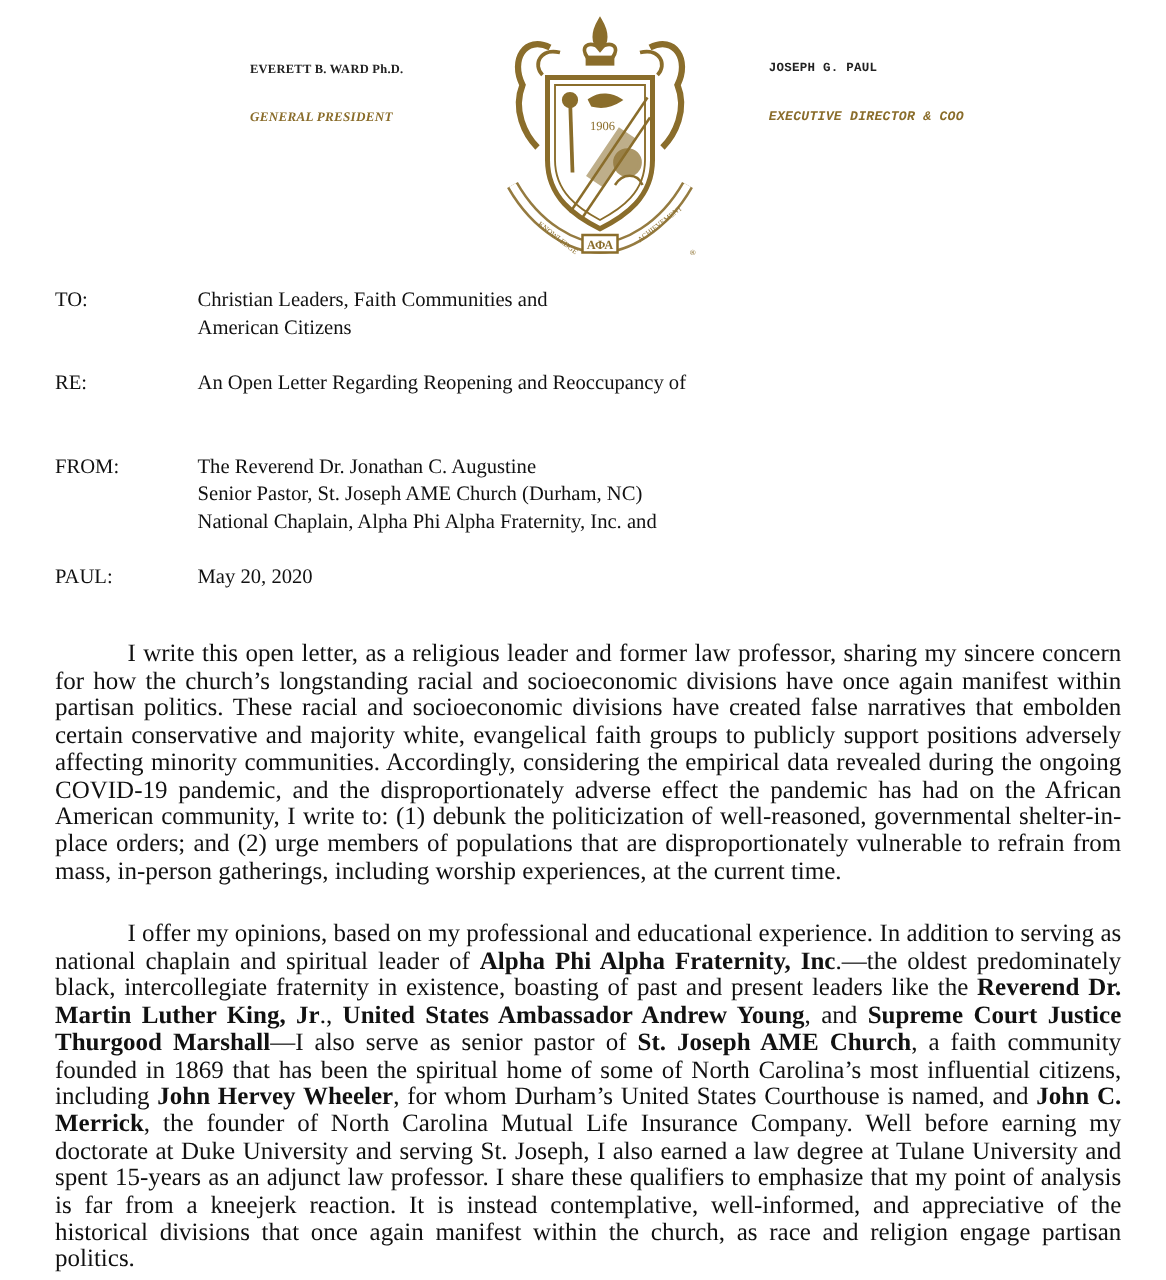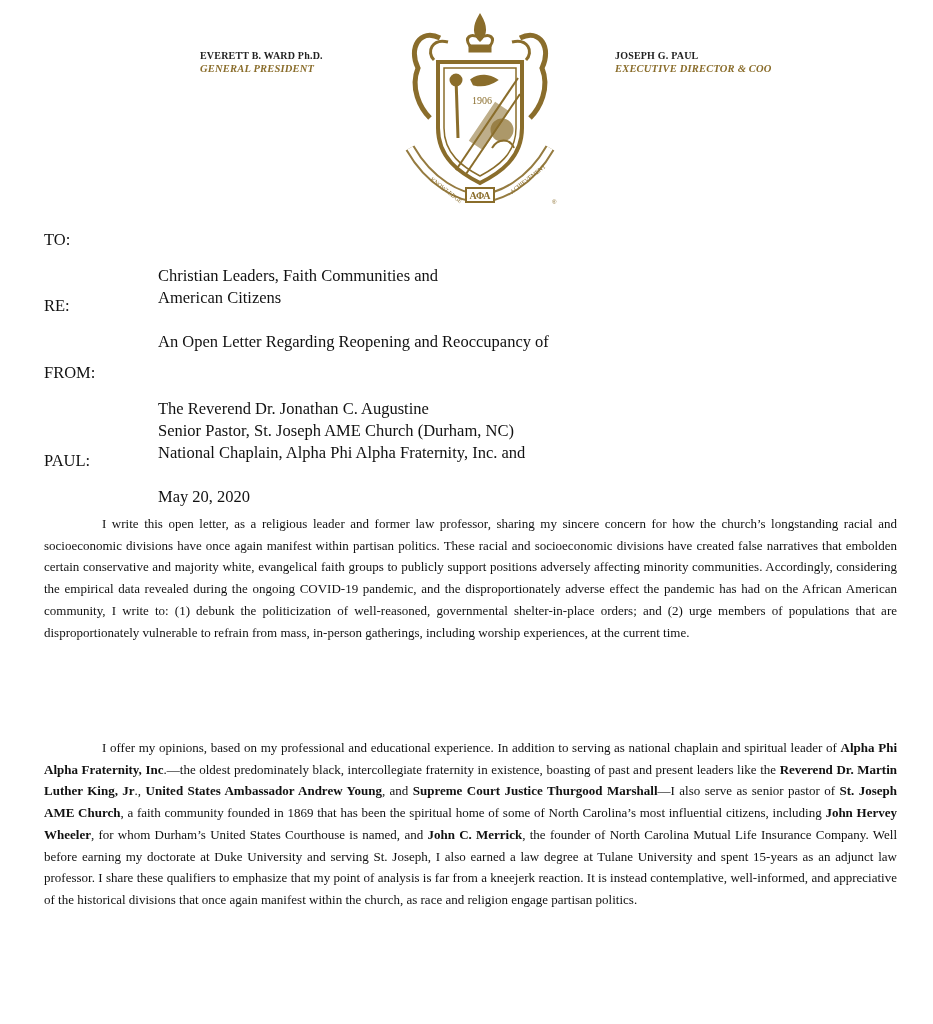--- a/index.html
+++ b/index.html
@@ -1,27 +1,27 @@
 <!DOCTYPE html>
 <html><head>
 <meta charset="utf-8">
 <style>
   html, body { margin:0; padding:0; background:#ffffff; }
   body { width:933px; height:1024px; position:relative; overflow:hidden;
          font-family:"Liberation Serif", "DejaVu Serif", serif; color:#111; }
   .hdr-left { position:absolute; left:200px; top:49px; }
-  .hdr-right { position:absolute; left:615px; top:49px; }
+  .hdr-right { position:absolute; left:615px; top:49px;font-family:Liberation Mono, monospace; }
   .hdr-name { font-size:10px; font-weight:bold; color:#222; letter-spacing:0.2px; line-height:13px; }
-  .hdr-title { font-size:10.5px; font-weight:bold; font-style:italic; color:#8a6d2b; letter-spacing:0.2px; line-height:13px; }
+  .hdr-title { font-size:10.5px; font-weight:bold; font-style:italic; color:#8a6d2b; letter-spacing:0.2px; line-height:13px;margin-top:26px; }
   .seal { position:absolute; left:400px; top:8px; width:160px; height:198px; }
   .memo-row { position:absolute; left:44px; font-size:16.5px; line-height:22px; }
   .memo-label { position:absolute; left:0; top:0; width:110px; }
-  .memo-value { position:absolute; left:114px; top:0; white-space:nowrap;margin-top:36px; }
+  .memo-value { position:absolute; left:114px; top:0; white-space:nowrap; }
   .memo-value div { white-space:nowrap; }
-  .para { position:absolute; left:44px; width:853px; font-size:13px; line-height:21.7px;
+  .para { position:absolute; left:44px; width:853px; font-size:20px; line-height:21.7px;
           text-align:justify; text-indent:58px; }
   b { font-weight:bold; }
 </style>
 </head>
 <body>
 
 <div class="hdr-left">
   <div class="hdr-name">EVERETT B. WARD Ph.D.</div>
   <div class="hdr-title">GENERAL PRESIDENT</div>
 </div>

